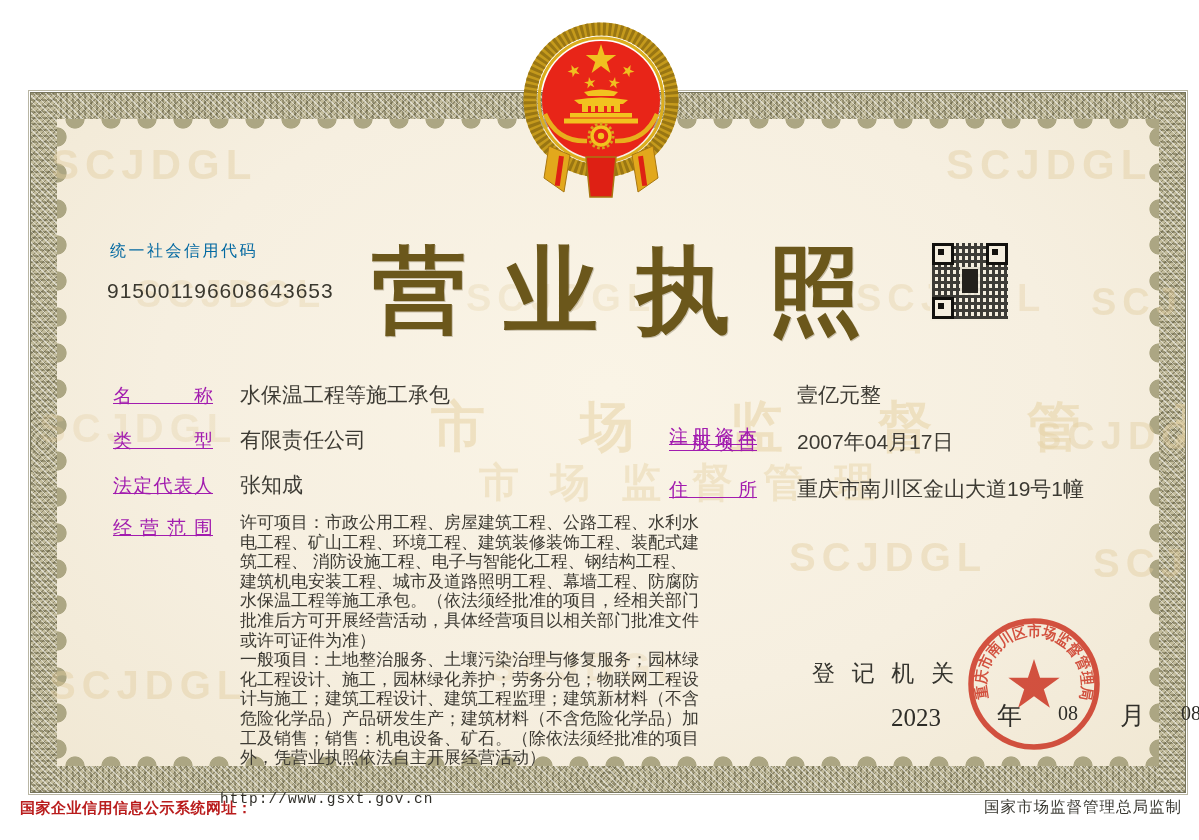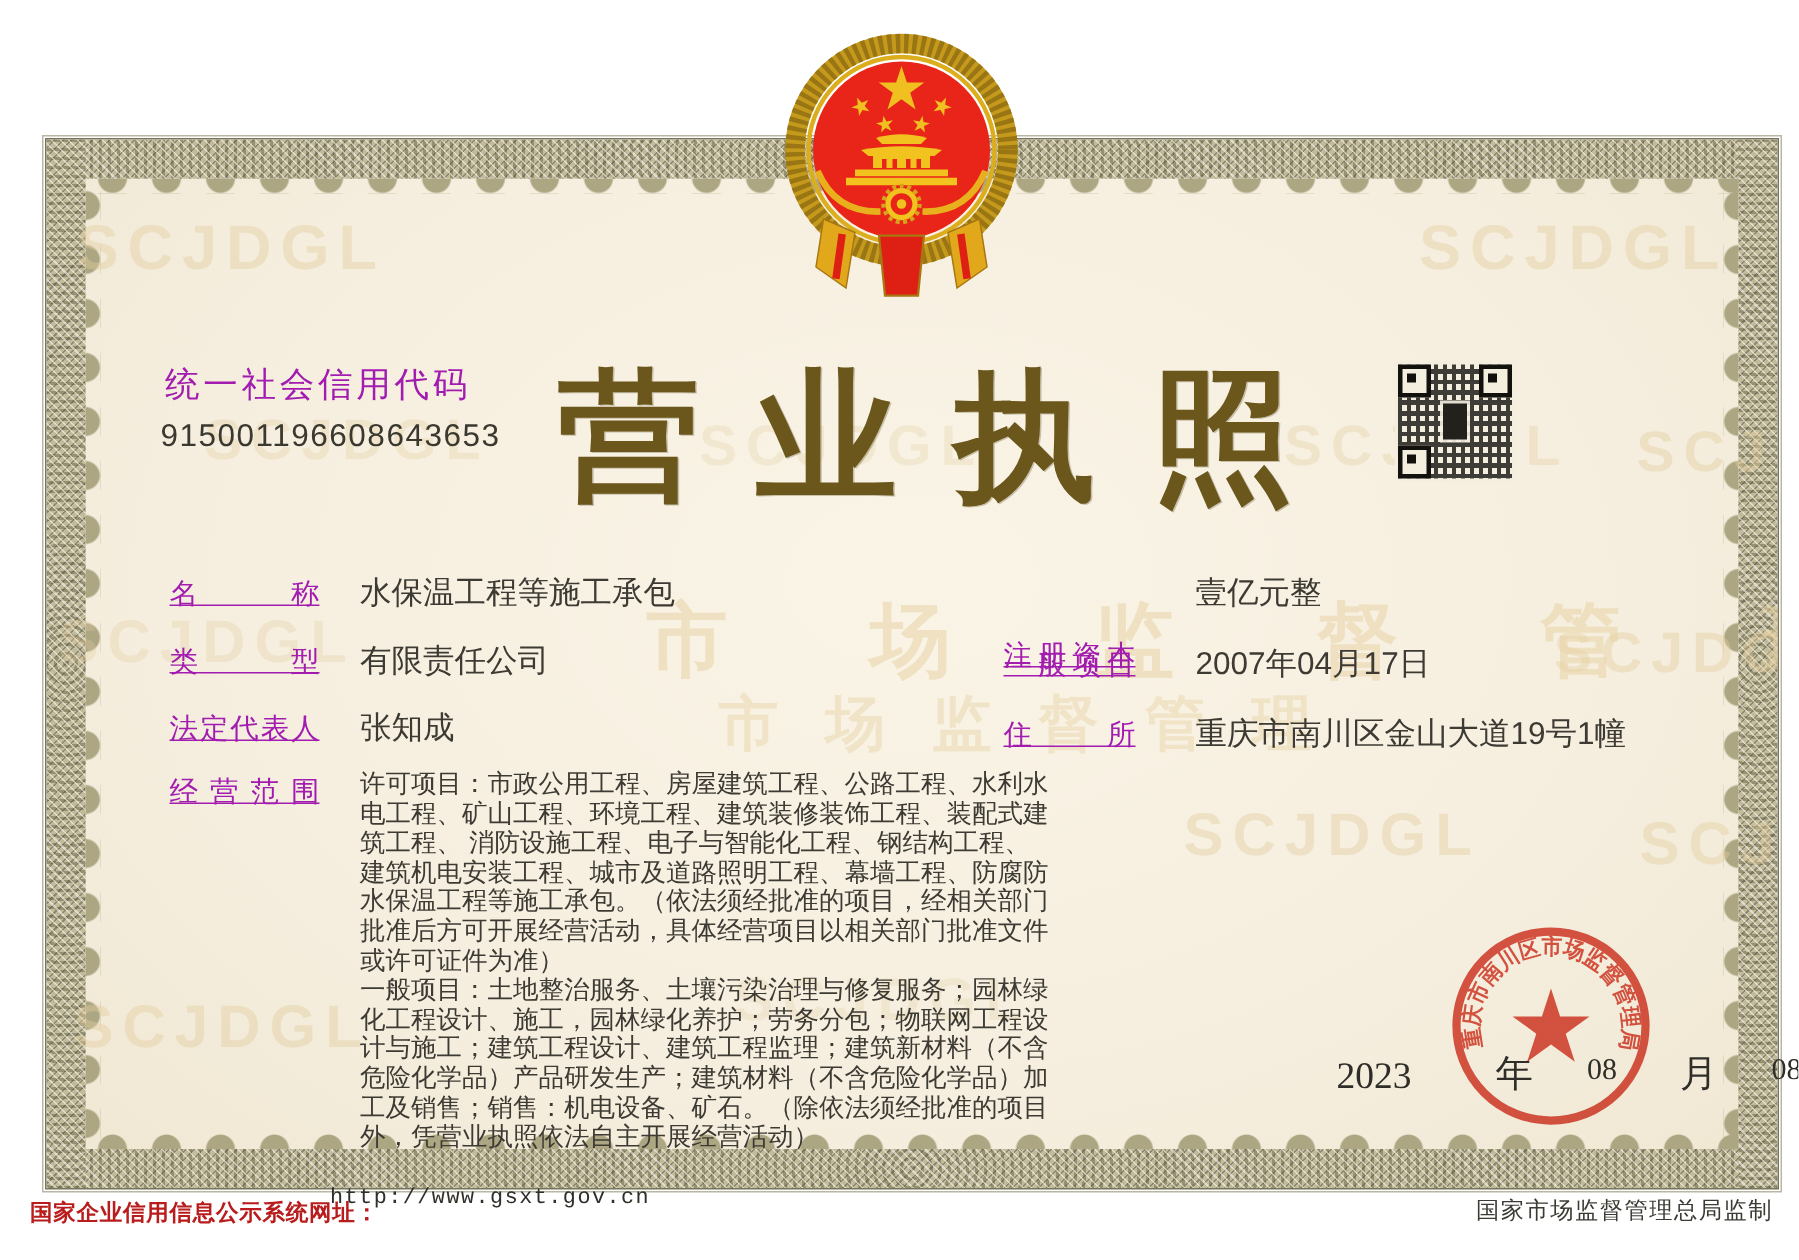--- a/index.html
+++ b/index.html
@@ -36,21 +36,21 @@
 
   
   .wm{position:absolute;color:#e2cc9d;opacity:.42;font-weight:700;letter-spacing:6px;
       white-space:nowrap;pointer-events:none;}
   .wm-big{position:absolute;color:#e7d3a5;opacity:.55;white-space:nowrap;pointer-events:none;
       font-weight:700;}
 
   
   .content{position:absolute;left:0;top:0;width:1199px;height:840px;z-index:3;}
   .abs{position:absolute;}
-  .code-label{font-size:23px;letter-spacing:2.5px;color:#a21caf;}
+  .code-label{font-size:16px;letter-spacing:2.5px;color:#0369a1;}
   .code-value{font-size:21px;letter-spacing:1px;color:#3a382f;}
   .doc-title{font-size:94px;font-weight:700;letter-spacing:38px;color:#6b571b;
              text-shadow:1px 1px 0 rgba(60,45,5,.25);white-space:nowrap;}
 
   .field-label{font-size:19px;color:#a21caf;letter-spacing:0;display:inline-block;
                text-align:justify;text-align-last:justify;text-decoration:underline;}
   .field-value{font-size:21px;color:#3c3a33;white-space:nowrap;}
   .scope-value{font-size:17px;line-height:19.6px;color:#3c3a33;white-space:pre;}
 
   .qr-box{position:absolute;left:930px;top:241px;width:80px;height:80px;background:#f4eedf;}
@@ -196,20 +196,21 @@
 
     <div class="abs field-label" style="left:669px;top:395px;width:88px;margin-top:29px;">注册资本</div>
     <div class="abs field-value" style="left:797px;top:381px;">壹亿元整</div>
 
     <div class="abs field-label" style="left:669px;top:430px;width:88px;">一般项目</div>
     <div class="abs field-value" style="left:797px;top:428px;">2007年04月17日</div>
 
     <div class="abs field-label" style="left:669px;top:477px;width:88px;">住所</div>
     <div class="abs field-value" style="left:797px;top:475px;">重庆市南川区金山大道19号1幢</div>
 
+    <div class="abs reg-label" style="left:812px;top:658px;">登记机关</div>
     <div class="abs date-row" style="left:891px;top:699px;gap:34px;">
       <span class="date-num">2023</span>
       <span class="date-unit" style="margin-left:22px;">年</span>
       <span class="date-num small" style="margin-left:2px;">08</span>
       <span class="date-unit" style="margin-left:8px;">月</span>
       <span class="date-num small" style="margin-left:2px;">08</span>
       <span class="date-unit" style="margin-left:8px;">日</span>
     </div>
 
     <div class="abs footer-label" style="left:20px;top:799px;">国家企业信用信息公示系统网址：</div>

